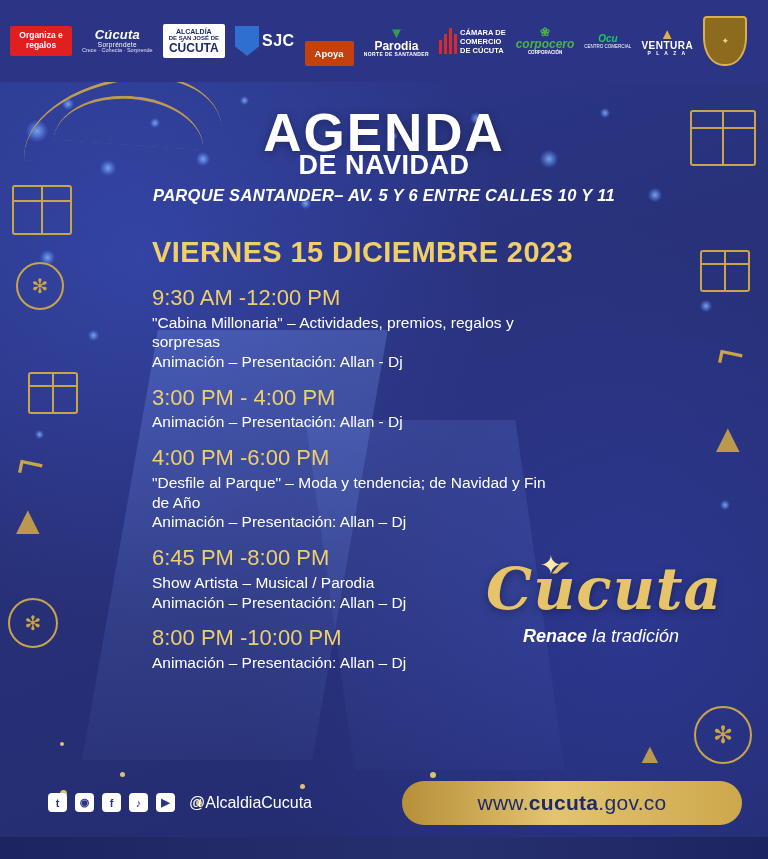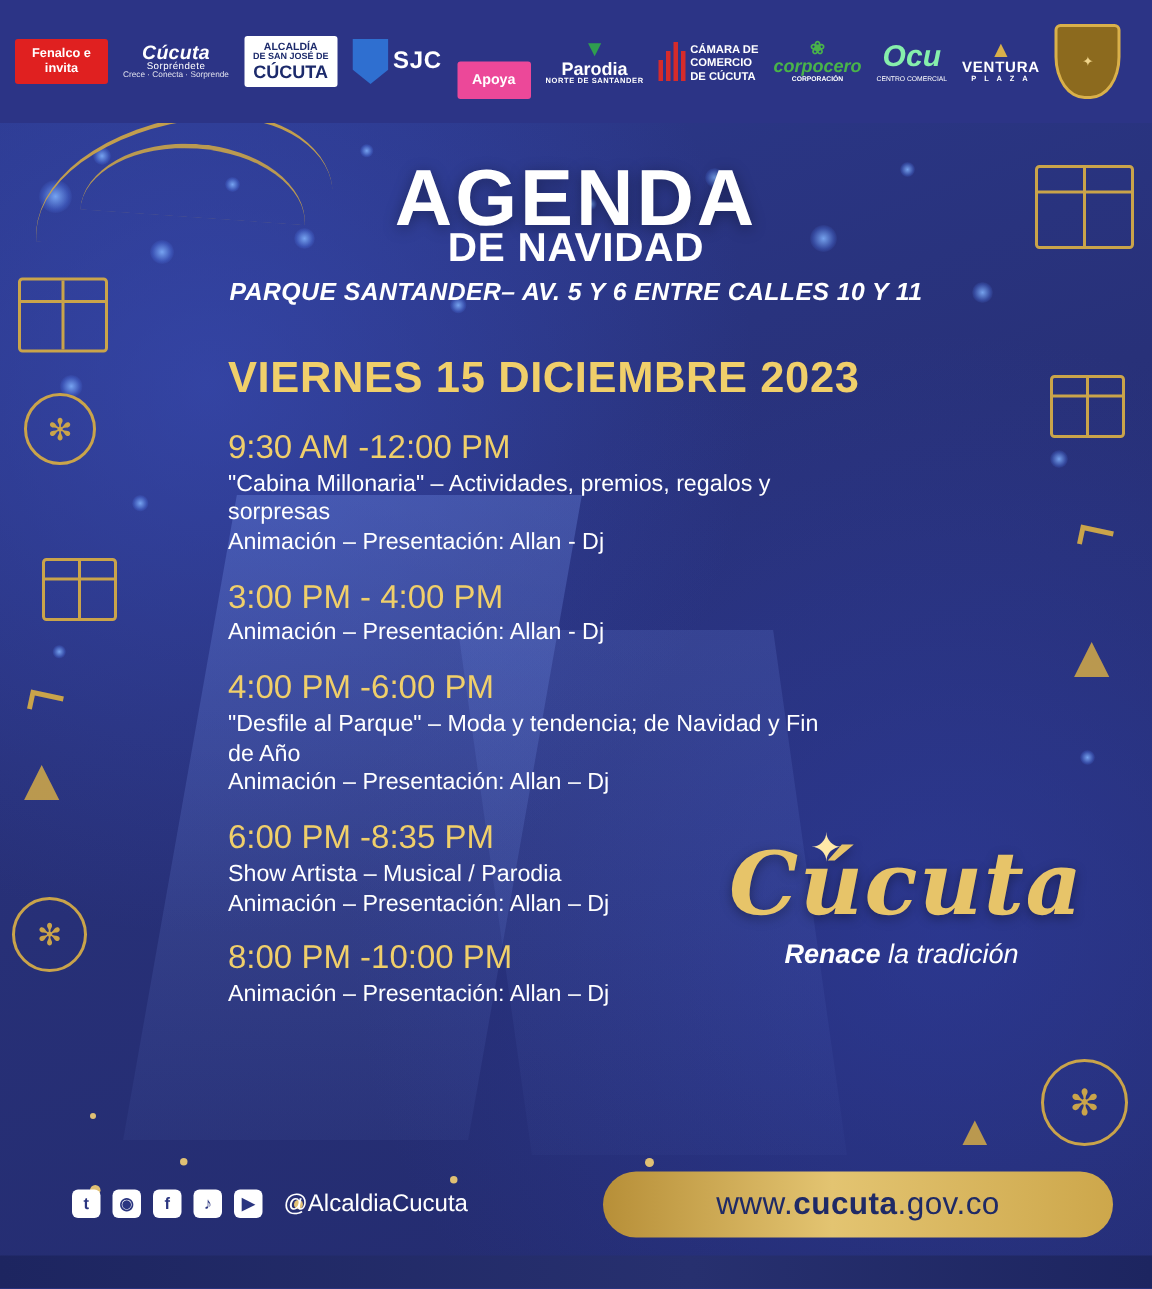--- a/index.html
+++ b/index.html
@@ -44,21 +44,21 @@
     font-size: 8.5px;
     font-weight: bold;
     line-height: 1.15;
     text-align: center;
     padding: 5px 6px;
     border-radius: 2px;
     width: 62px;
     box-sizing: border-box;
   }
   .apoya-badge {
-    background: #ec4899;
+    background: #c2410c;
     color: #fff;
     font-size: 9.5px;
     font-weight: bold;
     text-align: center;
     padding: 7px 10px;
     border-radius: 2px;
     margin-top: 24px;
   }
   .logo {
     color: #ffffff;
@@ -91,21 +91,21 @@
   }
   .logo-fenalco .name { color: #fff; font-size: 12px; font-weight: bold; }
   .logo-fenalco .sub { color: #fff; font-size: 5px; letter-spacing: .4px; }
   .logo-camara { display: flex; align-items: center; gap: 3px; }
   .camara-bars { display: flex; gap: 2px; align-items: flex-end; }
   .camara-bars i { display: block; width: 3px; background: #d62b2b; }
   .logo-camara .txt { color: #fff; font-size: 7.5px; font-weight: bold; line-height: 1.2; }
   .logo-corpocero .name { color: #49b34a; font-size: 12px; font-weight: bold; font-style: italic; }
   .logo-corpocero .sub { color: #fff; font-size: 4.5px; }
   .logo-ocu { text-align: center; }
-  .logo-ocu .mark { color: #86efac; font-size: 20px; font-weight: bold; font-style: italic; }
+  .logo-ocu .mark { color: #22c55e; font-size: 10px; font-weight: bold; font-style: italic; }
   .logo-ocu .sub { color: #fff; font-size: 4.5px; }
   .logo-ventura .tree { color: #d9b04a; font-size: 15px; line-height: 1; }
   .logo-ventura .name { color: #fff; font-size: 10px; font-weight: bold; letter-spacing: .5px; }
   .logo-ventura .sub { color: #fff; font-size: 5px; letter-spacing: 2px; }
   .logo-shield {
     width: 40px; height: 46px;
     background: #8c6a1e;
     border: 2px solid #d9b04a;
     border-radius: 4px 4px 20px 20px / 4px 4px 28px 28px;
     display: flex; align-items: center; justify-content: center;
@@ -377,21 +377,21 @@
 
   <div class="dot" style="left:60px;  top:790px; width:7px; height:7px;"></div>
   <div class="dot" style="left:120px; top:772px; width:5px; height:5px;"></div>
   <div class="dot" style="left:196px; top:800px; width:6px; height:6px;"></div>
   <div class="dot" style="left:300px; top:784px; width:5px; height:5px;"></div>
   <div class="dot" style="left:430px; top:772px; width:6px; height:6px;"></div>
   <div class="dot" style="left:60px;  top:742px; width:4px; height:4px;"></div>
 
   <div class="logo-bar">
     <div class="org-badge">
-      <span>Fenalco e invita</span>
+      <span>Organiza e regalos</span>
     </div>
 
     <div class="logo logo-cucuta">
       <div class="l1">Cúcuta</div>
       <div class="l2">Sorpréndete</div>
       <div class="l3">Crece · Conecta · Sorprende</div>
     </div>
 
     <div class="logo logo-alcaldia">
       <div style="font-size:7px;">ALCALDÍA</div>
@@ -471,21 +471,21 @@
       </div>
 
       <div class="slot">
         <div class="slot-time">4:00 PM -6:00 PM</div>
         <div class="slot-line">"Desfile al Parque" – Moda y tendencia; de Navidad y Fin</div>
         <div class="slot-line">de Año</div>
         <div class="slot-line">Animación – Presentación: Allan – Dj</div>
       </div>
 
       <div class="slot">
-        <div class="slot-time">6:00 PM -8:35 PM</div>
+        <div class="slot-time">6:45 PM -8:00 PM</div>
         <div class="slot-line">Show Artista – Musical / Parodia</div>
         <div class="slot-line">Animación – Presentación: Allan – Dj</div>
       </div>
 
       <div class="slot">
         <div class="slot-time">8:00 PM -10:00 PM</div>
         <div class="slot-line">Animación – Presentación: Allan – Dj</div>
       </div>
 
     </div>

